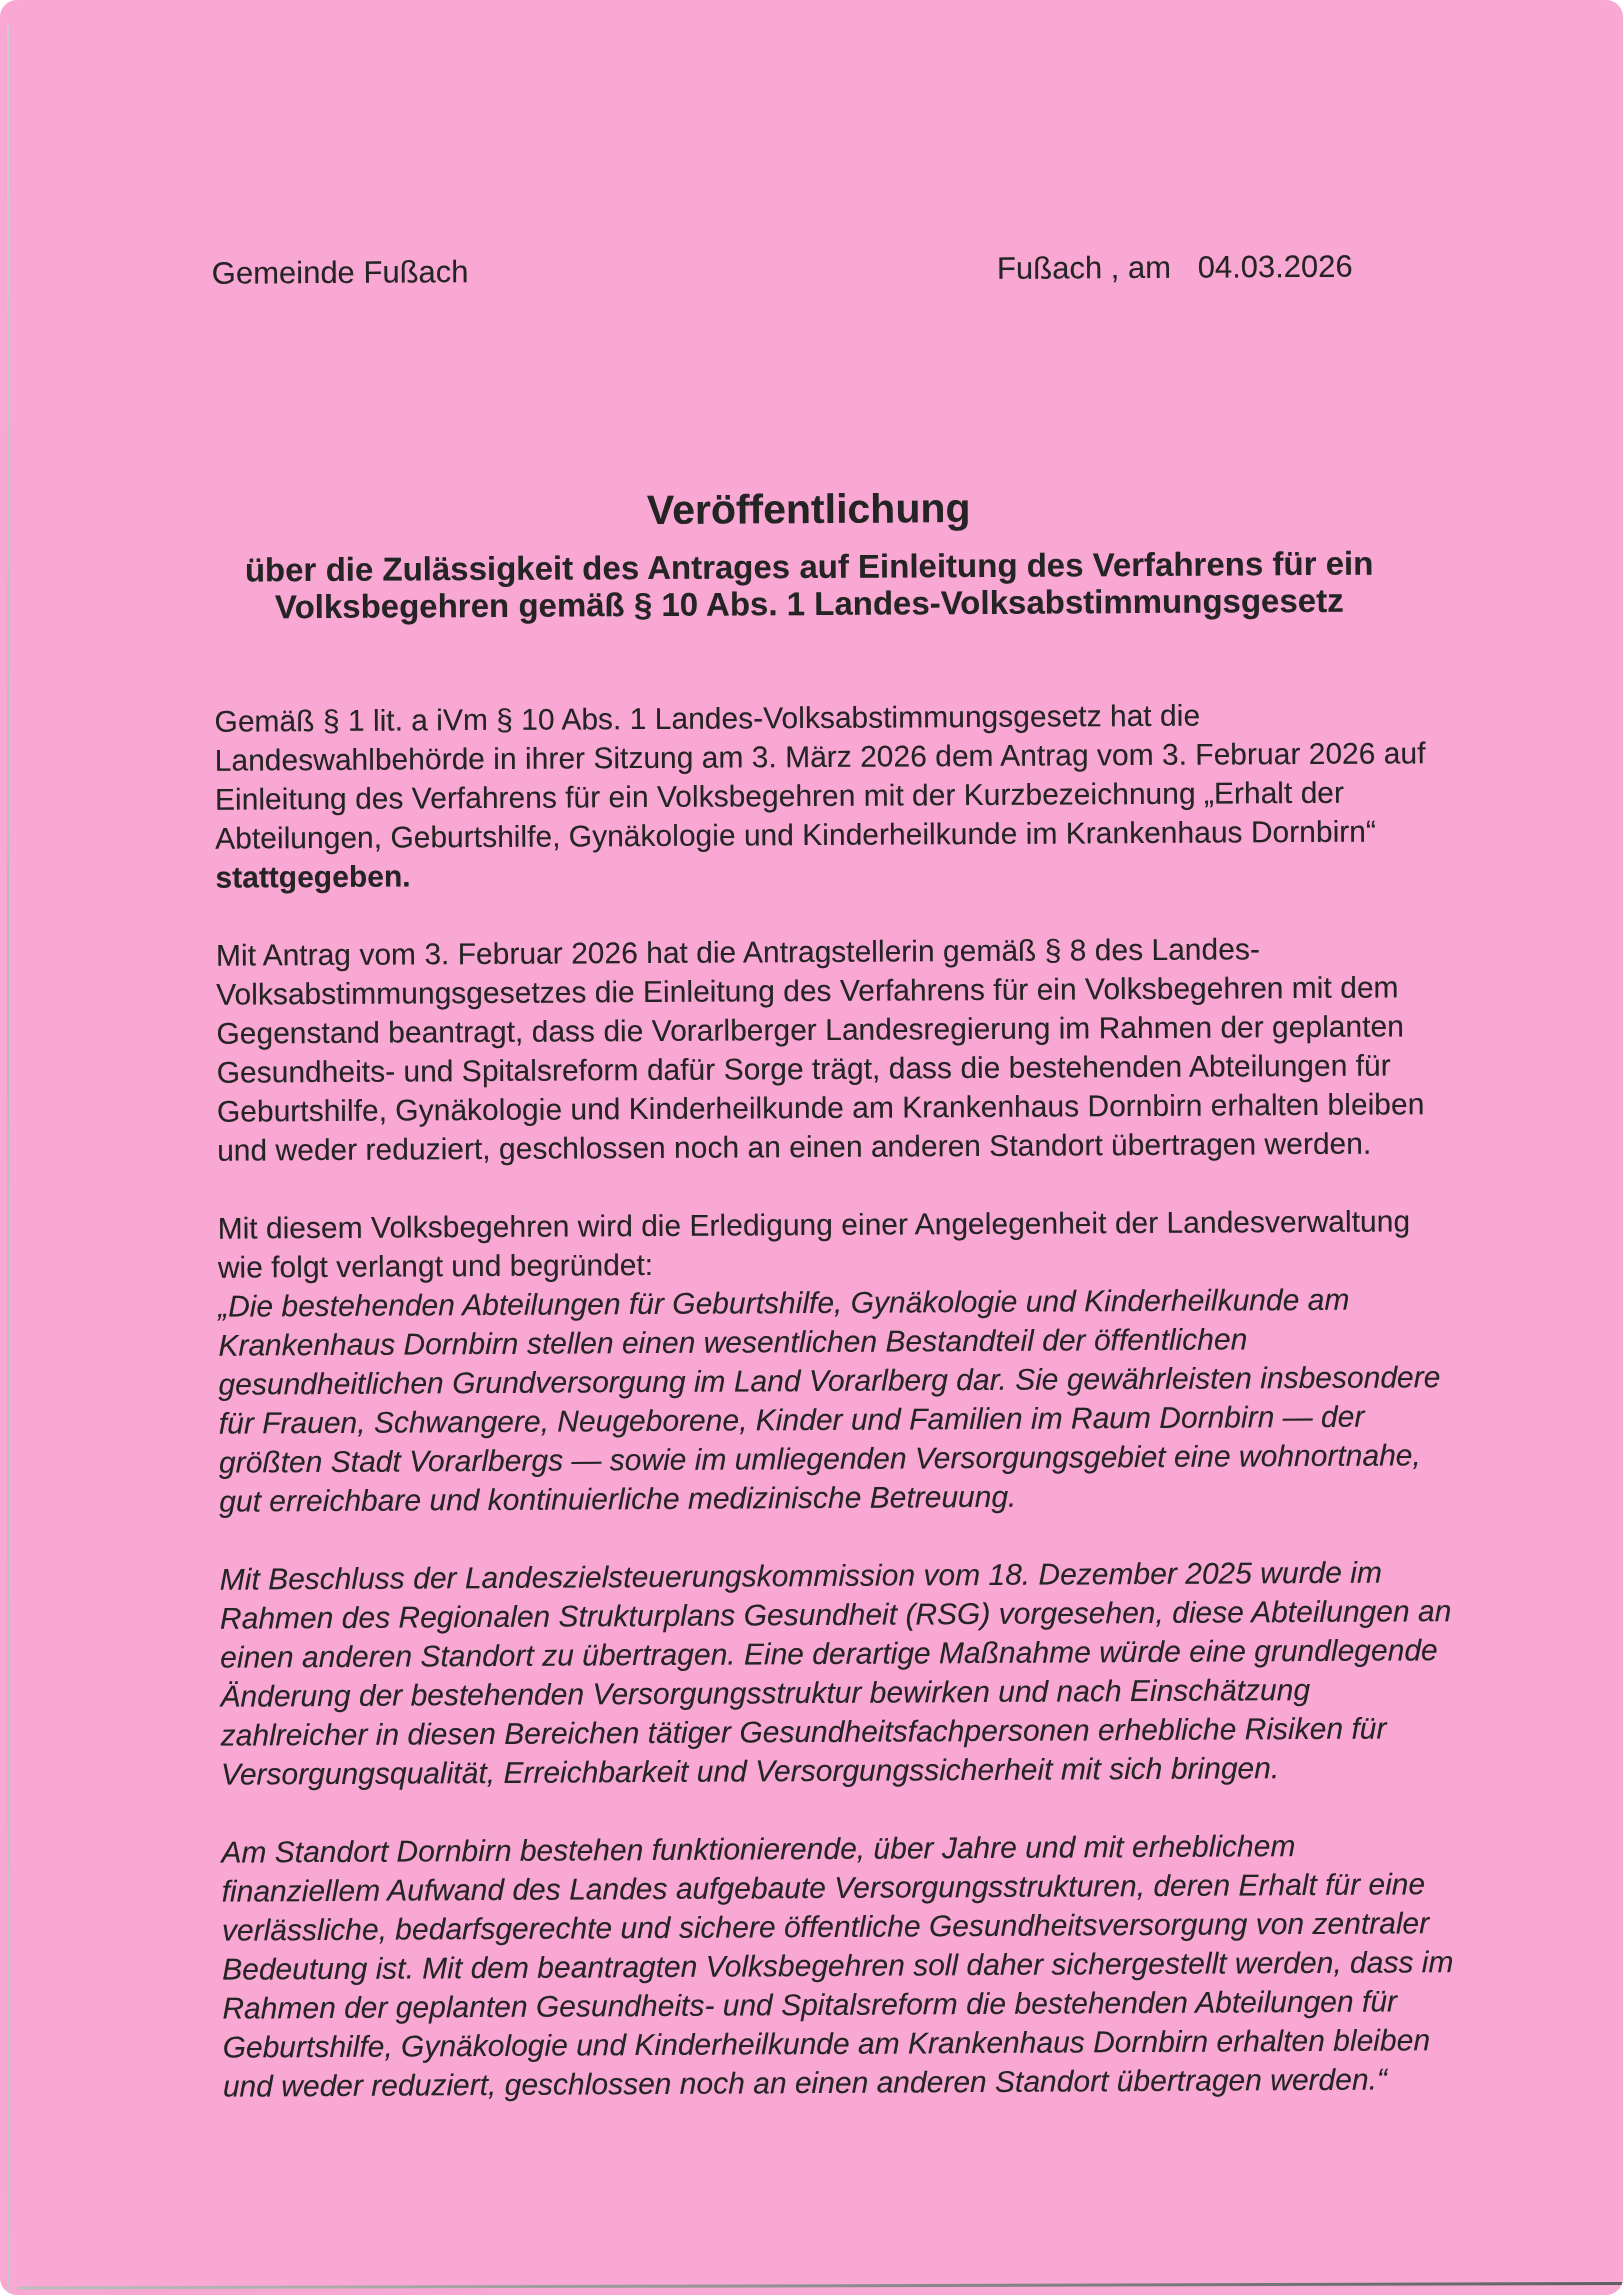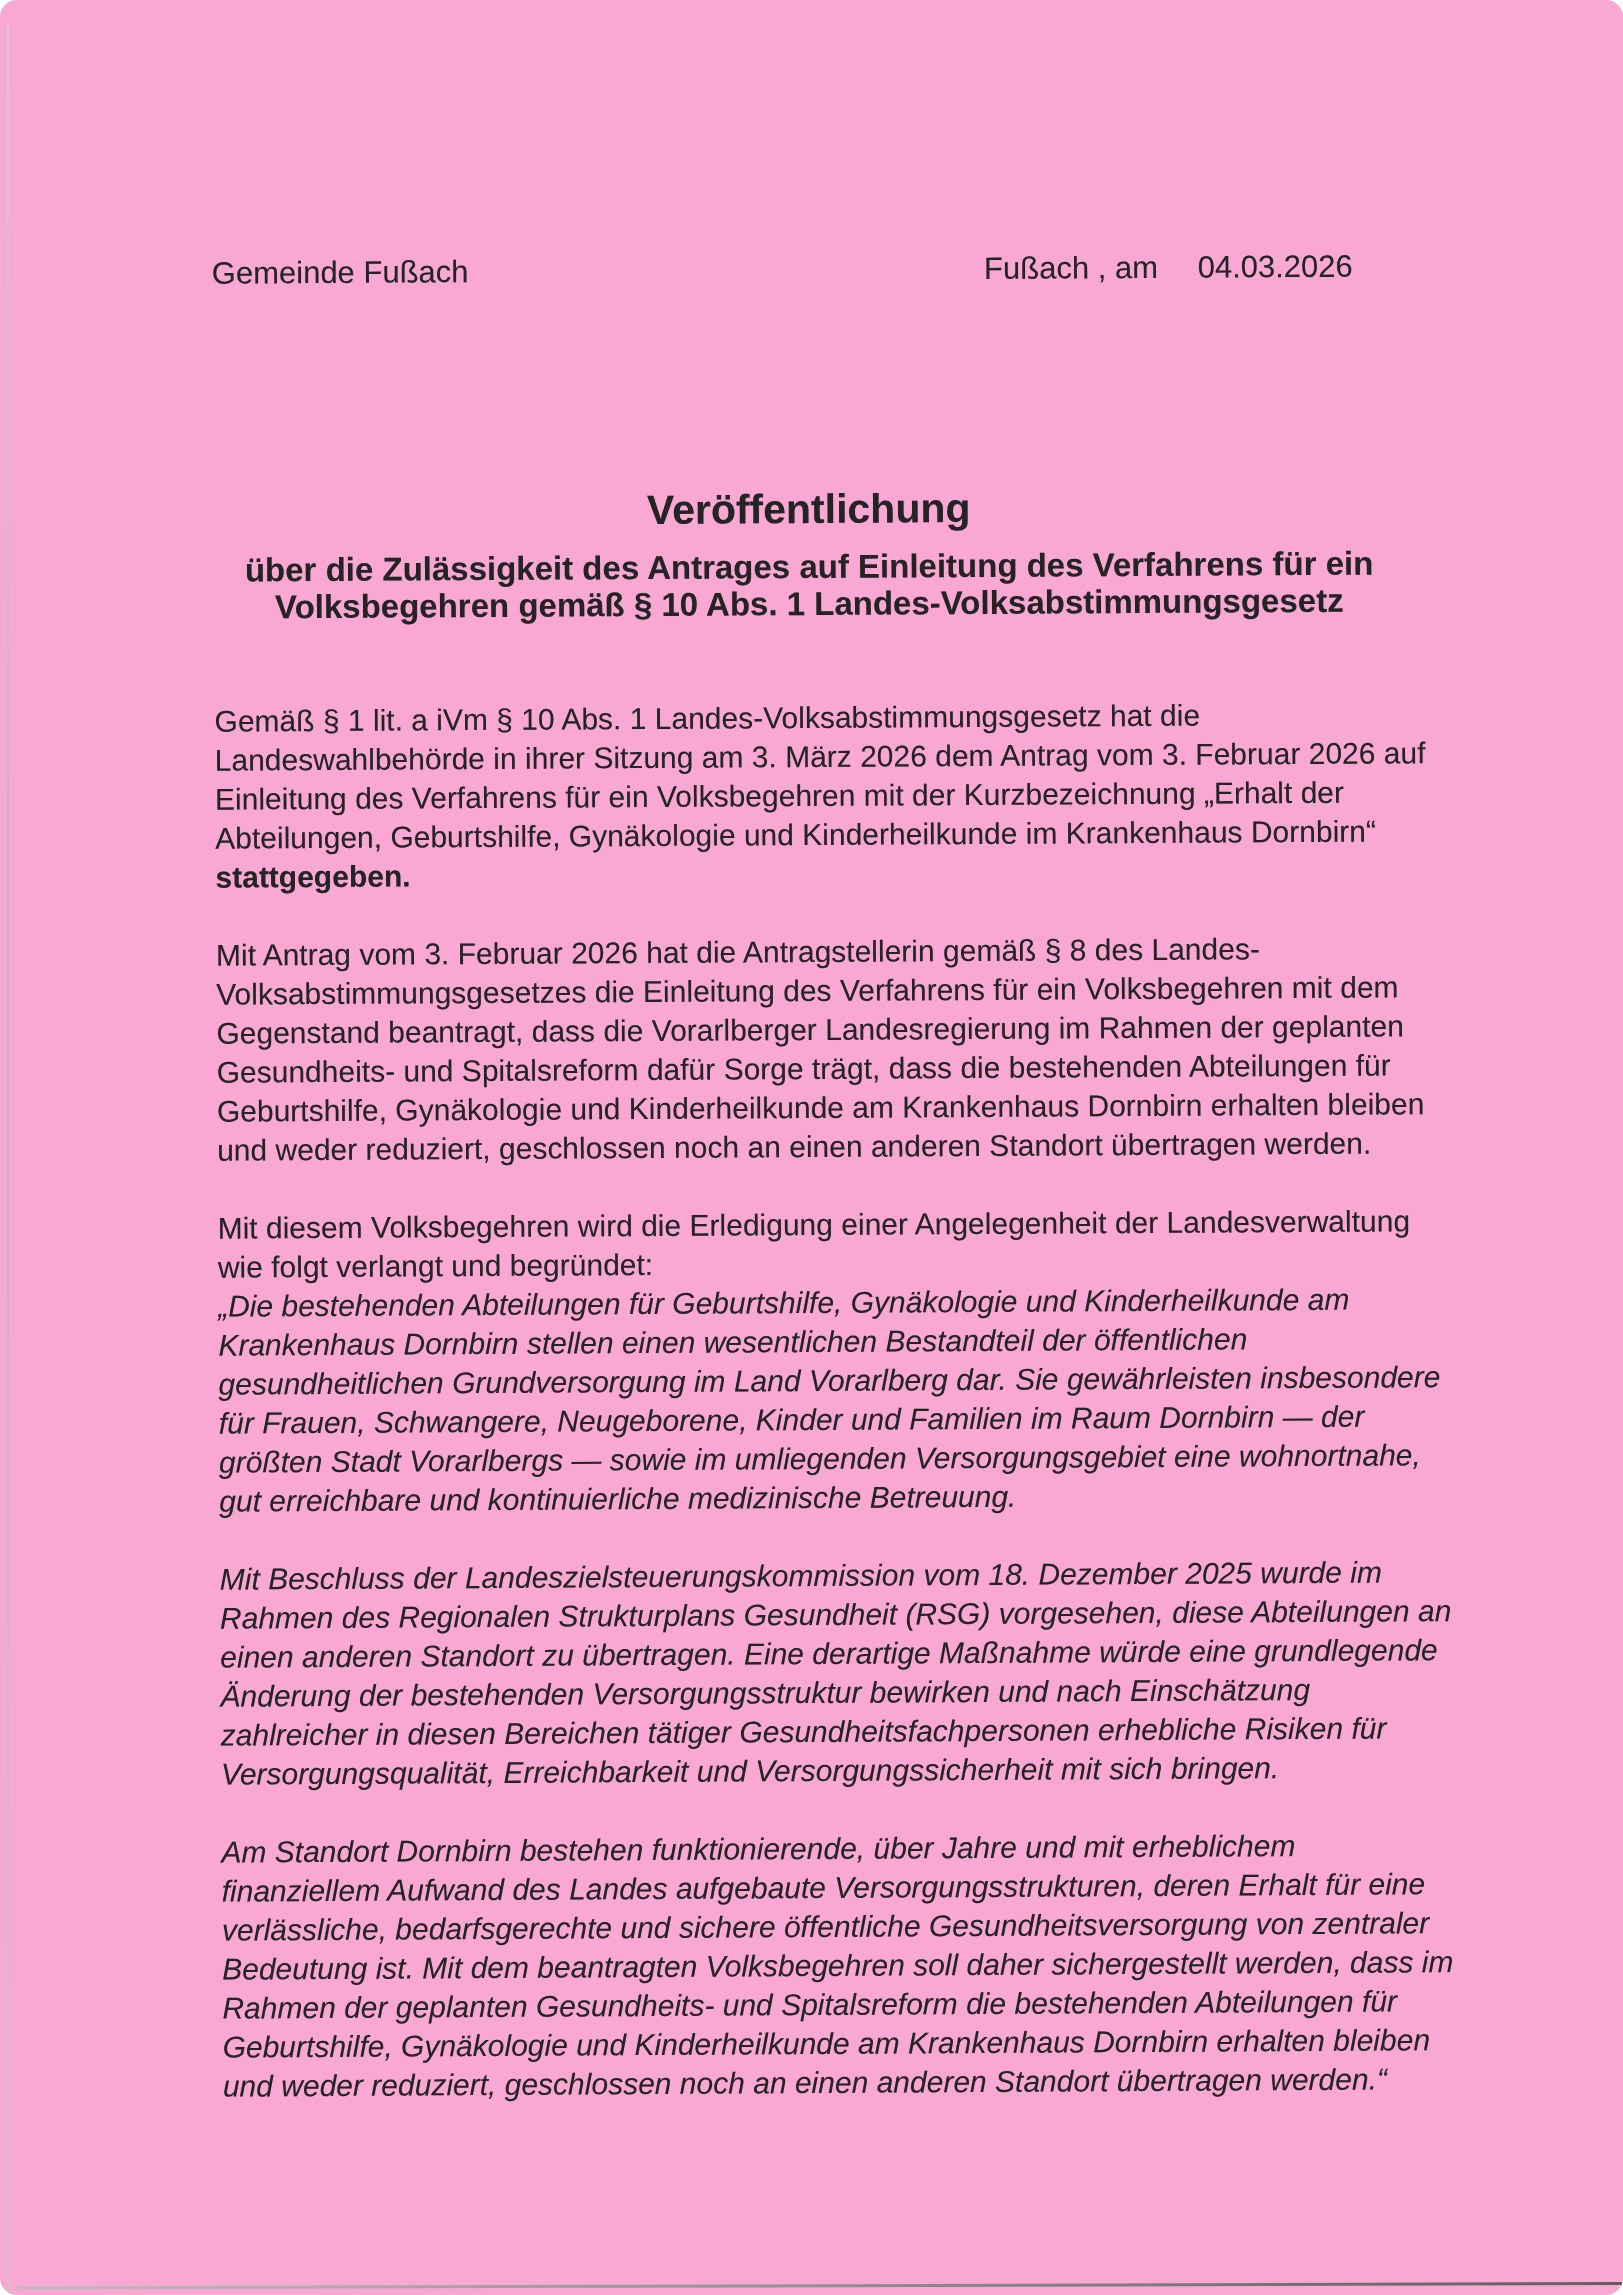--- a/index.html
+++ b/index.html
@@ -31,21 +31,21 @@
     right: 216px;
     font-size: 31px;
     line-height: 37px;
     white-space: nowrap;
   }
   .h-right {
     position: absolute;
     right: 50px;
     top: 0;
   }
-  .h-date { margin-left: 31px; }
+  .h-date { margin-left: 18px; }
   .title {
     position: absolute;
     top: 486px;
     left: 190px;
     width: 1243px;
     margin: 0;
     text-align: center;
     font-size: 41px;
     line-height: 46px;
     font-weight: bold;

